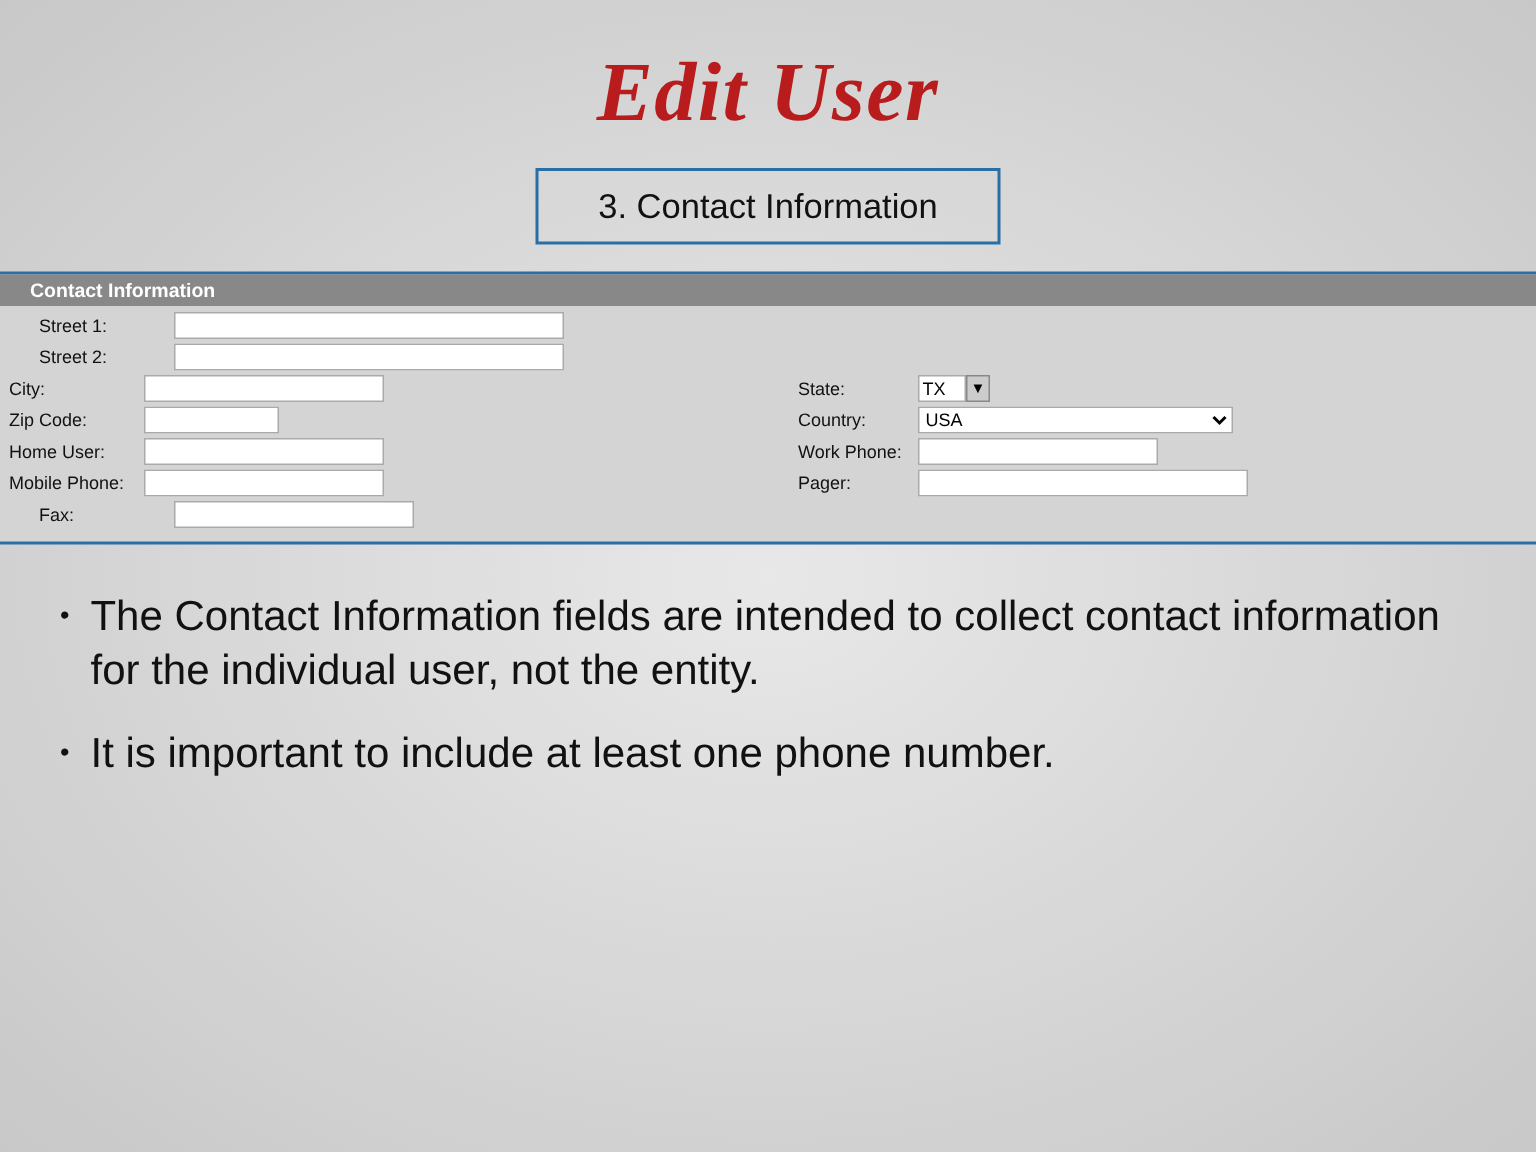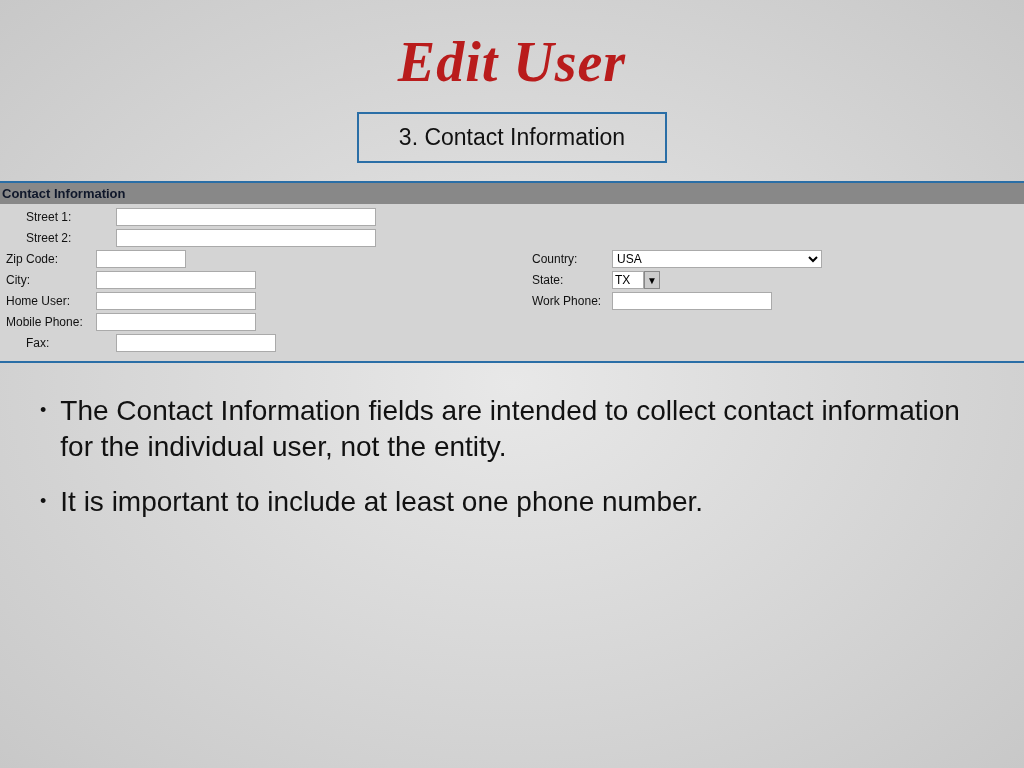--- a/index.html
+++ b/index.html
@@ -37,24 +37,24 @@
 
     .form-panel {
       width: 1024px;
       background: #d4d4d4;
       border-top: 2px solid #2a6ea6;
       border-bottom: 2px solid #2a6ea6;
     }
 
     .form-panel-header {
       background: #888;
-      color: #0f172a;
+      color: #ffffff;
       font-size: 13px;
       font-weight: bold;
-      padding: 3px 2px;
+      padding: 3px 20px;
     }
 
     .form-body {
       padding: 4px 6px 6px 6px;
     }
 
     .form-row {
       display: flex;
       align-items: center;
       margin-bottom: 3px;
@@ -174,64 +174,68 @@
   <div class="form-body">
 
     <div class="form-row">
       <label class="form-label">Street 1:</label>
       <input class="form-input form-input-street" type="text" value="" style="">
     </div>
 
     <div class="form-row">
       <label class="form-label">Street 2:</label>
       <input class="form-input form-input-street" type="text" value="" style="">
+    </div>
+
+    <div class="form-row-double">
+      <div class="left-col">
+        <label class="form-label">City:</label>
+        <input class="form-input form-input-city" type="text" value="" style="">
+      </div>
+      <div class="right-col">
+        <label class="form-label-right">State:</label>
+        <input class="state-input" type="text" value="TX" style="">
+        <div class="state-btn">▼</div>
+      </div>
     </div>
 
     <div class="form-row-double">
       <div class="left-col">
         <label class="form-label">Zip Code:</label>
         <input class="form-input form-input-zip" type="text" value="" style="">
       </div>
       <div class="right-col">
         <label class="form-label-right">Country:</label>
         <select class="country-select">
           <option>USA</option>
           <option>Canada</option>
           <option>Other</option>
         </select>
       </div>
     </div>
 
     <div class="form-row-double">
       <div class="left-col">
-        <label class="form-label">City:</label>
-        <input class="form-input form-input-city" type="text" value="" style="">
-      </div>
-      <div class="right-col">
-        <label class="form-label-right">State:</label>
-        <input class="state-input" type="text" value="TX" style="">
-        <div class="state-btn">▼</div>
-      </div>
-    </div>
-
-    <div class="form-row-double">
-      <div class="left-col">
         <label class="form-label">Home User:</label>
         <input class="form-input form-input-phone" type="text" value="" style="">
       </div>
       <div class="right-col">
         <label class="form-label-right">Work Phone:</label>
         <input class="form-input form-input-work-phone" type="text" value="" style="">
       </div>
     </div>
 
     <div class="form-row-double">
       <div class="left-col">
         <label class="form-label">Mobile Phone:</label>
         <input class="form-input form-input-phone" type="text" value="" style="">
+      </div>
+      <div class="right-col">
+        <label class="form-label-right">Pager:</label>
+        <input class="form-input form-input-pager" type="text" value="" style="">
       </div>
     </div>
 
     <div class="form-row">
       <label class="form-label">Fax:</label>
       <input class="form-input form-input-fax" type="text" value="" style="">
     </div>
 
   </div>
 </div>

